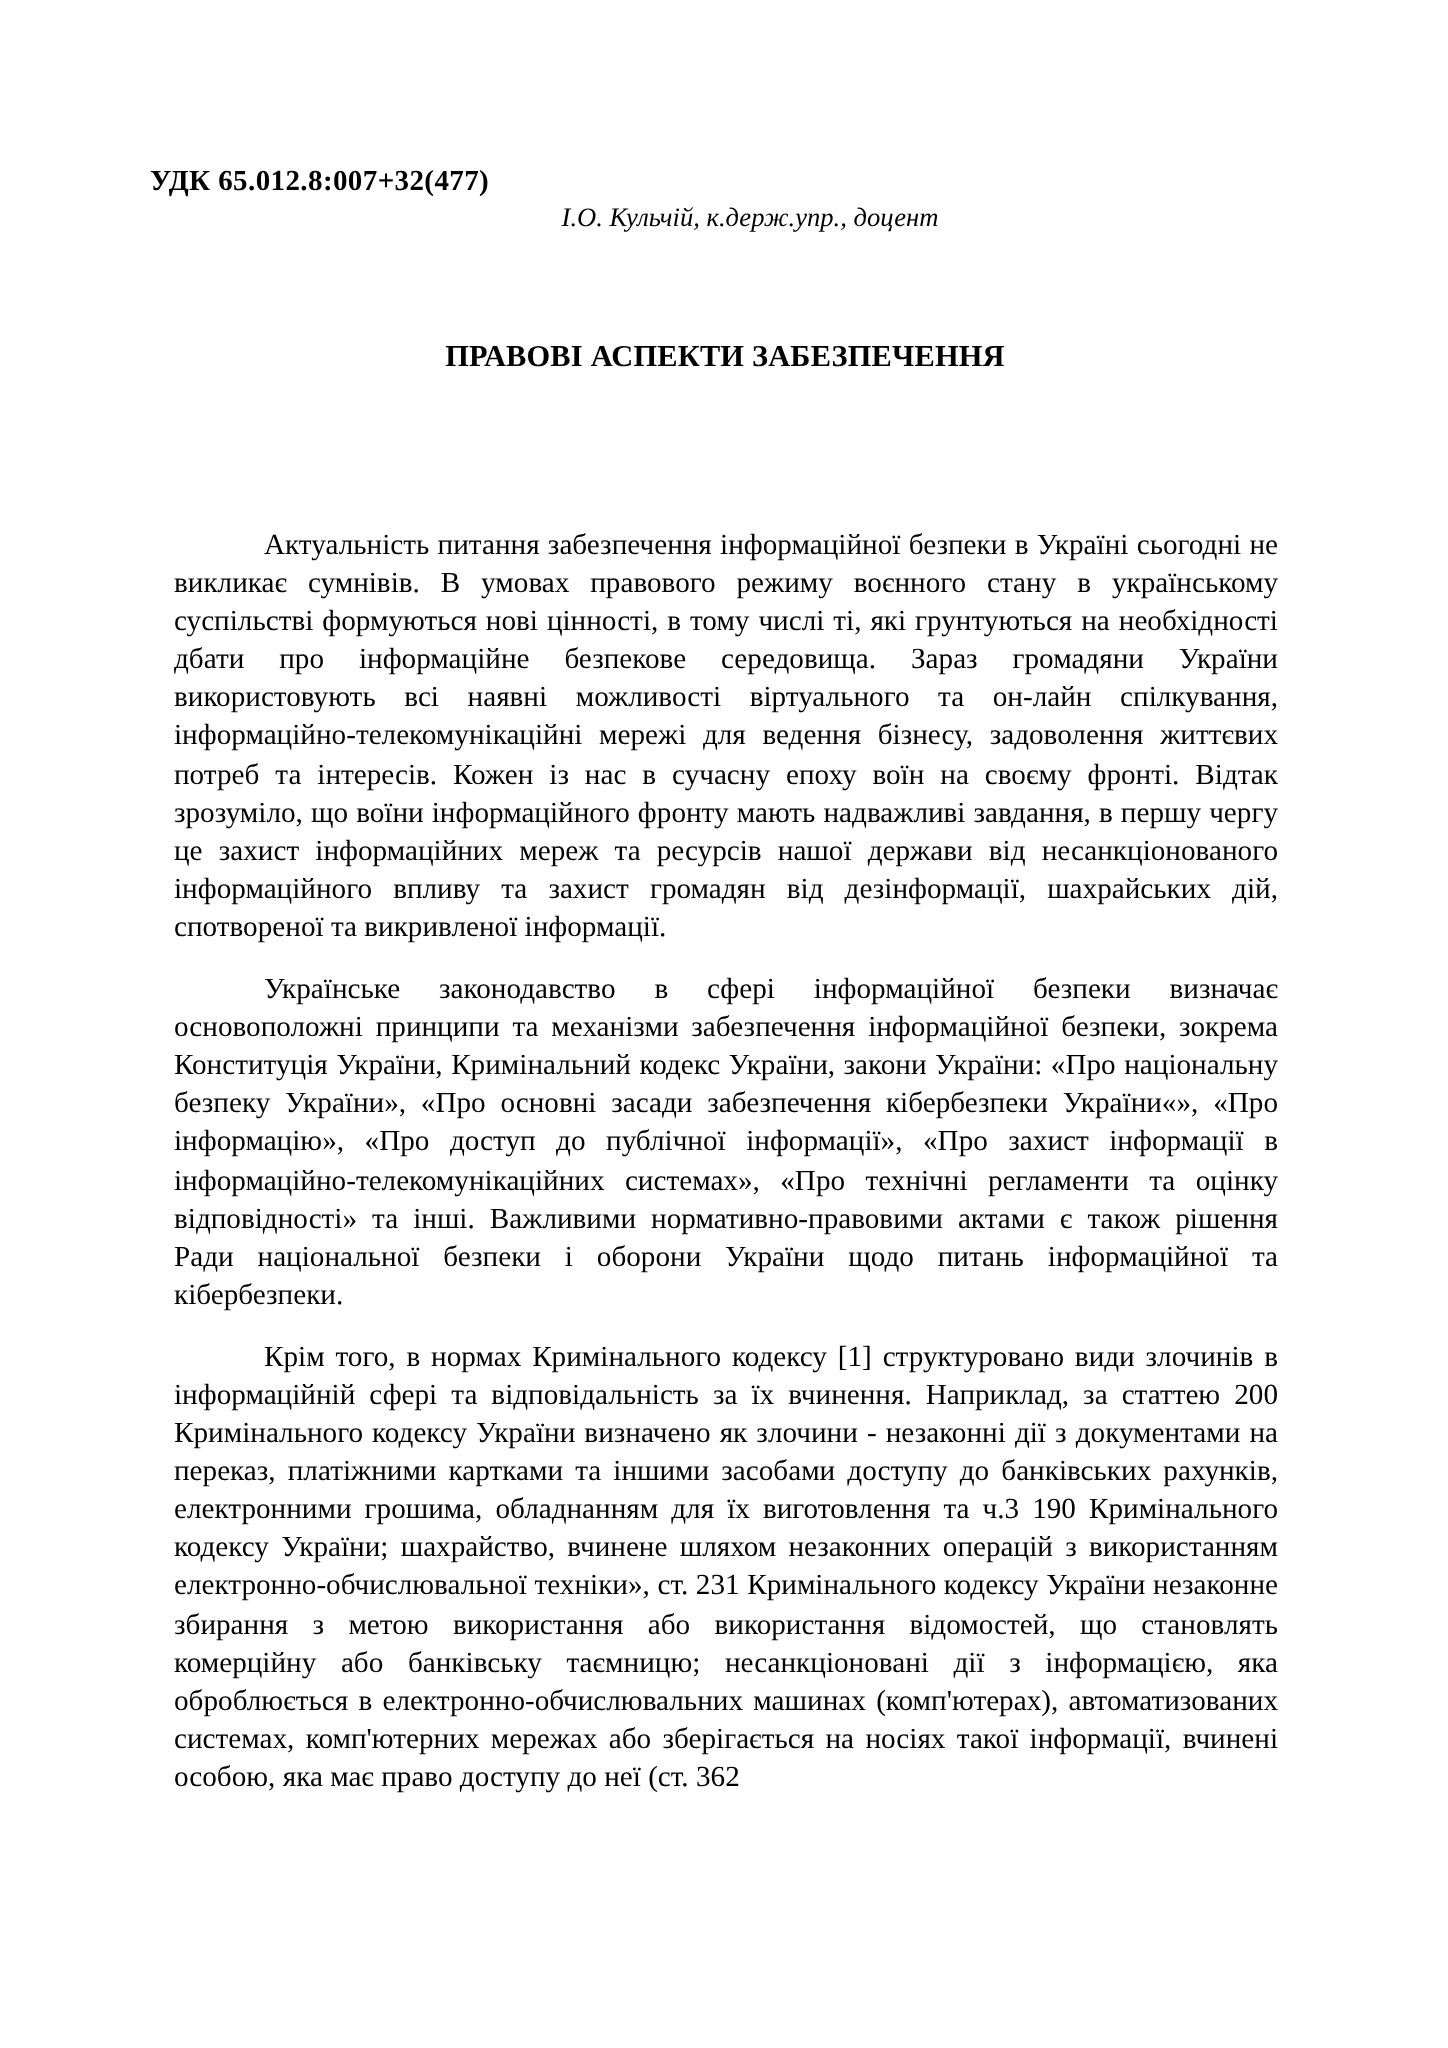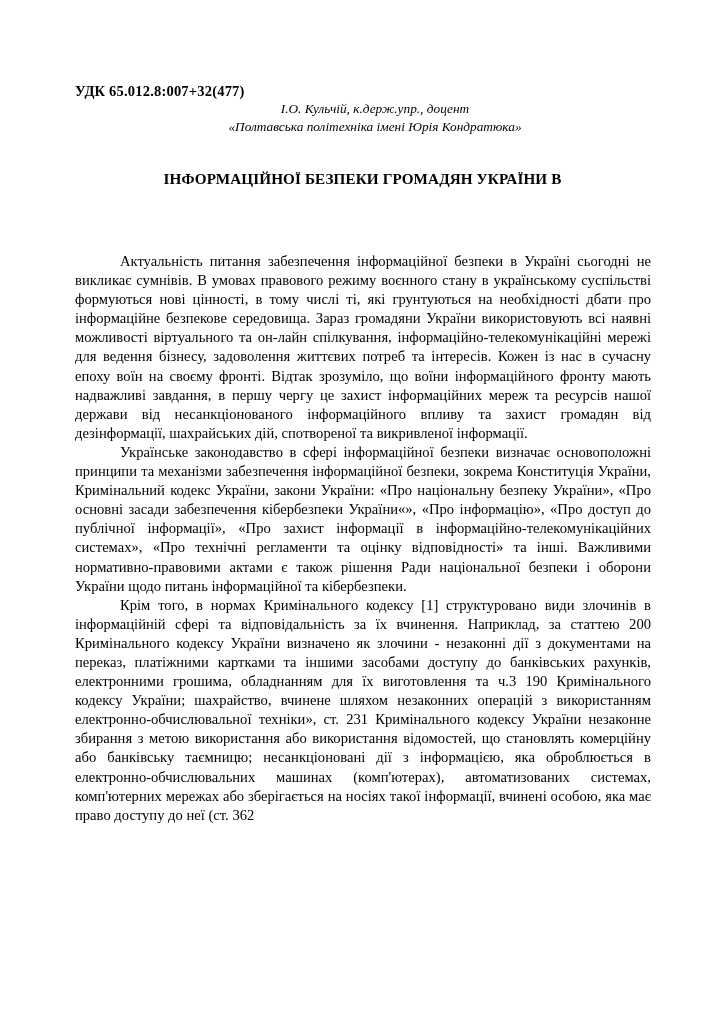--- a/index.html
+++ b/index.html
@@ -66,21 +66,21 @@
     position: absolute;
     left: 75px;
     top: 252px;
     width: 576px;
     font-size: 14.6px;
     line-height: 19.1px;
     text-align: justify;
     text-justify: inter-word;
   }
   .body-text p {
-    margin: 0;
+    margin: 12px;
     text-indent: 45px;
   }
 
   
   .footer {
     position: absolute;
     left: 0;
     top: 957px;
     width: 724px;
     text-align: center;
@@ -90,25 +90,24 @@
 </style>
 </head>
 <body>
 
 <div class="page">
 
   <div class="udc">УДК 65.012.8:007+32(477)</div>
 
   <div class="author-block">
     <div>І.О. Кульчій, к.держ.упр., доцент</div>
-    <div>«Полтавська політехніка імені Юрія Кондратюка»</div>
   </div>
 
   <div class="title">
-    <div>ІНФОРМАЦІЙНОЇ БЕЗПЕКИ ГРОМАДЯН УКРАЇНИ В</div>
+    <div>ПРАВОВІ АСПЕКТИ ЗАБЕЗПЕЧЕННЯ</div>
   </div>
 
   <div class="body-text">
     <p>Актуальність питання забезпечення інформаційної безпеки в Україні сьогодні не викликає сумнівів. В умовах правового режиму воєнного стану в українському суспільстві формуються нові цінності, в тому числі ті, які грунтуються на необхідності дбати про інформаційне безпекове середовища. Зараз громадяни України використовують всі наявні можливості віртуального та он-лайн спілкування, інформаційно-телекомунікаційні мережі для ведення бізнесу, задоволення життєвих потреб та інтересів. Кожен із нас в сучасну епоху воїн на своєму фронті. Відтак зрозуміло, що воїни інформаційного фронту мають надважливі завдання, в першу чергу це захист інформаційних мереж та ресурсів нашої держави від несанкціонованого інформаційного впливу та захист громадян від дезінформації, шахрайських дій, спотвореної та викривленої інформації.</p>
     <p>Українське законодавство в сфері інформаційної безпеки визначає основоположні принципи та механізми забезпечення інформаційної безпеки, зокрема Конституція України, Кримінальний кодекс України, закони України: «Про національну безпеку України», «Про основні засади забезпечення кібербезпеки України«», «Про інформацію», «Про доступ до публічної інформації», «Про захист інформації в інформаційно-телекомунікаційних системах», «Про технічні регламенти та оцінку відповідності» та інші. Важливими нормативно-правовими актами є також рішення Ради національної безпеки і оборони України щодо питань інформаційної та кібербезпеки.</p>
     <p>Крім того, в нормах Кримінального кодексу [1] структуровано види злочинів в інформаційній сфері та відповідальність за їх вчинення. Наприклад, за статтею 200 Кримінального кодексу України визначено як злочини - незаконні дії з документами на переказ, платіжними картками та іншими засобами доступу до банківських рахунків, електронними грошима, обладнанням для їх виготовлення та ч.3 190 Кримінального кодексу України; шахрайство, вчинене шляхом незаконних операцій з використанням електронно-обчислювальної техніки», ст. 231 Кримінального кодексу України незаконне збирання з метою використання або використання відомостей, що становлять  комерційну або банківську таємницю; несанкціоновані дії з інформацією, яка оброблюється в електронно-обчислювальних машинах (комп'ютерах), автоматизованих системах, комп'ютерних мережах або зберігається на носіях такої інформації, вчинені особою, яка має право доступу до неї (ст. 362</p>
   </div>
 
 
 </div>

